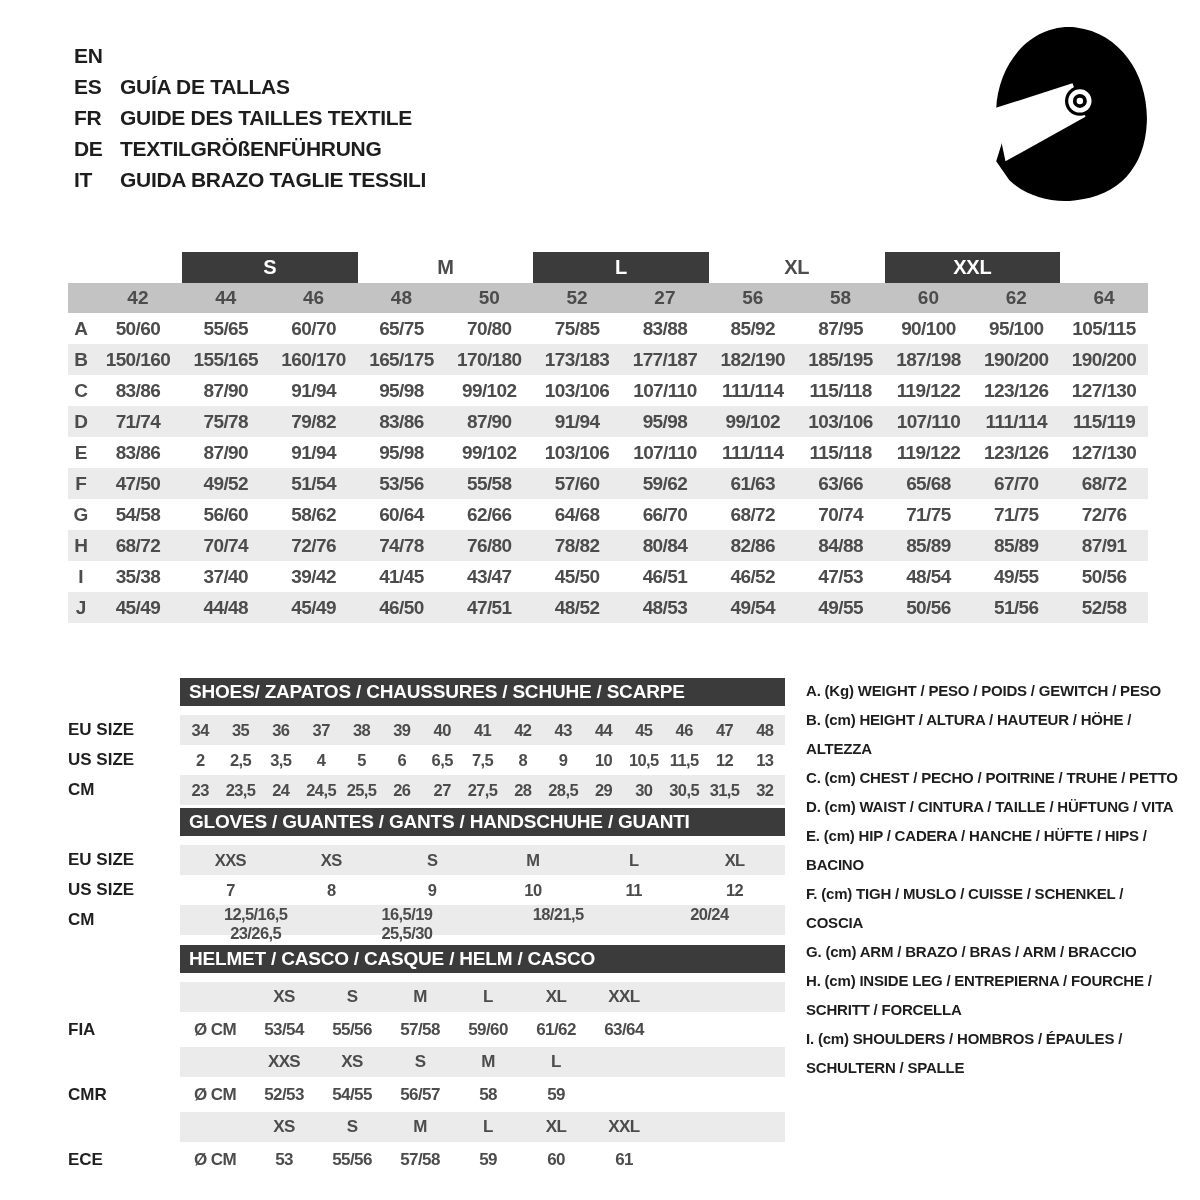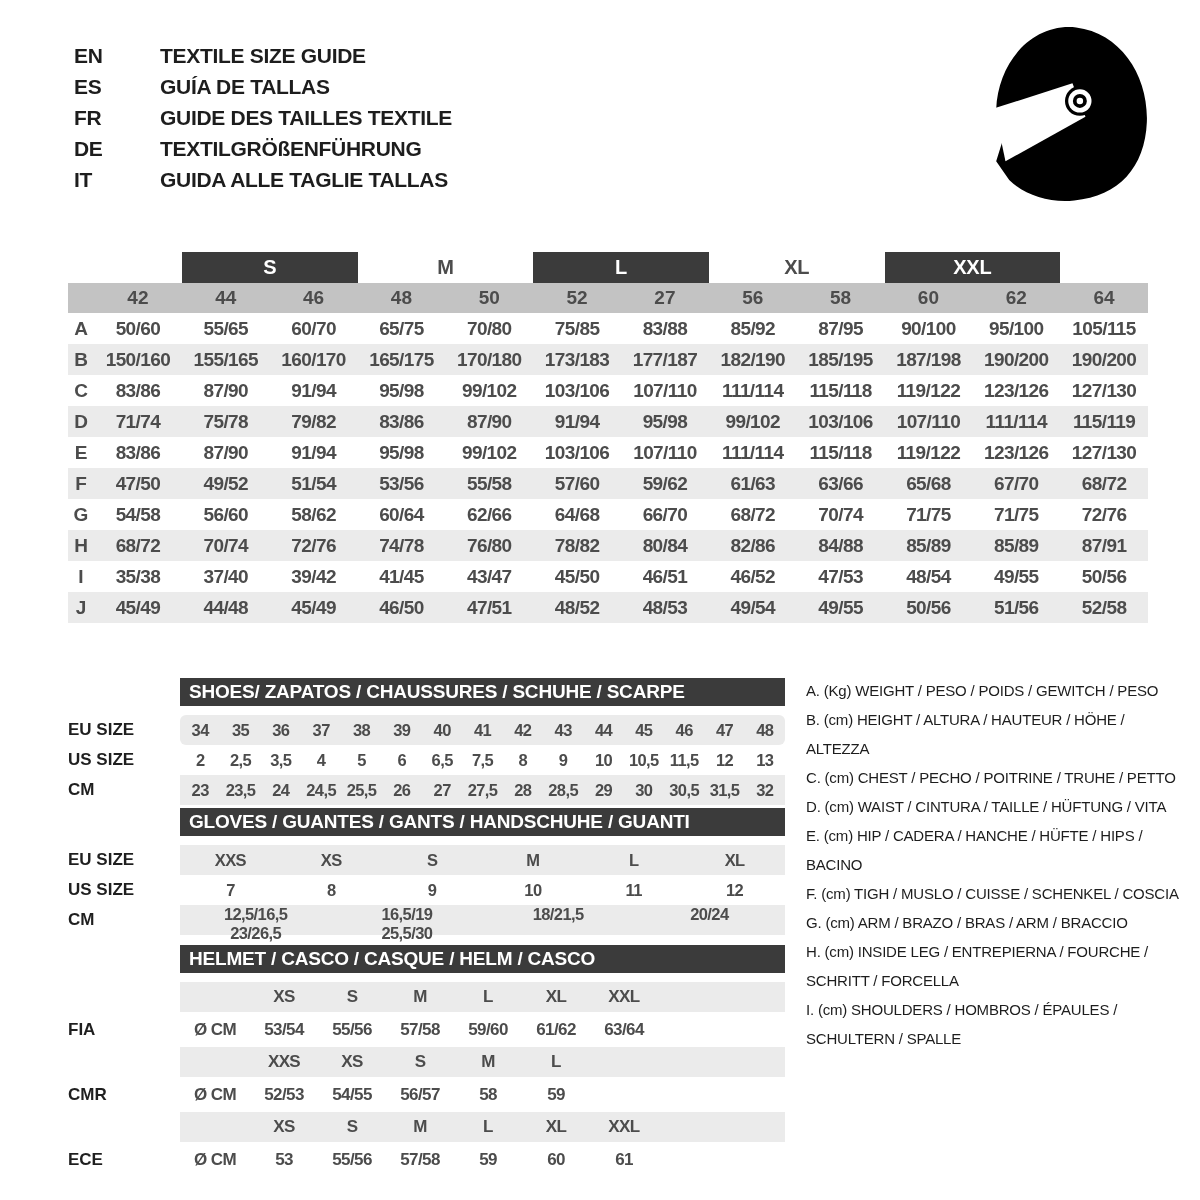--- a/index.html
+++ b/index.html
@@ -2,21 +2,21 @@
 <html><head>
 <meta charset="utf-8">
 <style>
   html,body{margin:0;padding:0;background:#fff;}
   .page{position:relative;width:1200px;height:1200px;background:#ffffff;overflow:hidden;
         font-family:"Liberation Sans",sans-serif;}
 
   
   .languages{position:absolute;left:74px;top:40px;color:#1d1d1d;font-weight:bold;
              font-size:21px;line-height:31px;letter-spacing:-0.3px;}
-  .lang-row{display:flex;gap:40px;}
+  .lang-row{display:flex;}
   .lang-code{width:46px;}
 
   
   .helmet-icon{position:absolute;left:972px;top:20px;}
 
   
   .main-table{position:absolute;left:68px;top:252px;width:1080px;color:#4c4c4c;
               font-weight:bold;font-size:19px;}
   .grid13{display:grid;grid-template-columns:26px repeat(12,1fr);}
   .size-header{height:31px;}
@@ -40,48 +40,47 @@
   .scell{display:flex;align-items:center;justify-content:center;letter-spacing:-0.6px;font-size:16.5px;}
 
   
   .hrow{display:flex;height:30px;font-size:17px;margin-bottom:2px;}
   .hrow.data{height:31px;}
   .harea{flex:1;display:grid;grid-template-columns:70px repeat(6,68px) 1fr;}
   .harea.stripe{background:#ebebeb;}
   .hcell{display:flex;align-items:center;justify-content:center;letter-spacing:-0.6px;}
 
   
-  .legend{position:absolute;left:806px;top:676px;width:378px;color:#1d1d1d;font-weight:normal;
+  .legend{position:absolute;left:806px;top:676px;width:378px;color:#1d1d1d;font-weight:bold;
           font-size:15px;line-height:29px;letter-spacing:-0.2px;}
 </style>
 </head>
 <body>
 
 <div class="page">
 
   <div class="languages">
       <div class="lang-row">
         <div class="lang-code">EN</div>
-        <div class="lang-label">TEXTILE SIZE GUIDE</div>
       </div>
       <div class="lang-row">
         <div class="lang-code">ES</div>
         <div class="lang-label">GUÍA DE TALLAS</div>
       </div>
       <div class="lang-row">
         <div class="lang-code">FR</div>
         <div class="lang-label">GUIDE DES TAILLES TEXTILE</div>
       </div>
       <div class="lang-row">
         <div class="lang-code">DE</div>
         <div class="lang-label">TEXTILGRÖßENFÜHRUNG</div>
       </div>
       <div class="lang-row">
         <div class="lang-code">IT</div>
-        <div class="lang-label">GUIDA ALLE TAGLIE TALLAS</div>
+        <div class="lang-label">GUIDA BRAZO TAGLIE TESSILI</div>
       </div>
     </div>
 
   <svg class="helmet-icon" width="186" height="186" viewBox="0 0 200 200">
     <path d="M112,8 C160,14 190,60 188,110 C186,158 158,190 110,194
              C84,197 56,188 40,172 L26,152 L36,120 L26,96 C28,46 64,3 112,8 Z" fill="#000"></path>
     <path d="M24,95 L108,68 L122,104 L36,152 Z" fill="#fff"></path>
     <circle cx="116" cy="87" r="16" fill="#000"></circle>
     <circle cx="116" cy="87" r="12.5" fill="#fff"></circle>
     <circle cx="116" cy="87" r="7.5" fill="#000"></circle>
@@ -263,21 +262,21 @@
           <div class="tcell">52/58</div>
         </div>
       </div>
   </div>
 
   <div class="sub" style="top:678px">
     <div class="bar">SHOES/ ZAPATOS / CHAUSSURES / SCHUHE / SCARPE</div>
     <div>
         <div class="srow">
           <div class="slabel">EU SIZE</div>
-          <div class="scells stripe" style="grid-template-columns: repeat(15, 1fr); border-radius: 6px;">
+          <div class="scells stripe" style="grid-template-columns: repeat(15, 1fr);">
             <div class="scell">34</div>
             <div class="scell">35</div>
             <div class="scell">36</div>
             <div class="scell">37</div>
             <div class="scell">38</div>
             <div class="scell">39</div>
             <div class="scell">40</div>
             <div class="scell">41</div>
             <div class="scell">42</div>
             <div class="scell">43</div>

